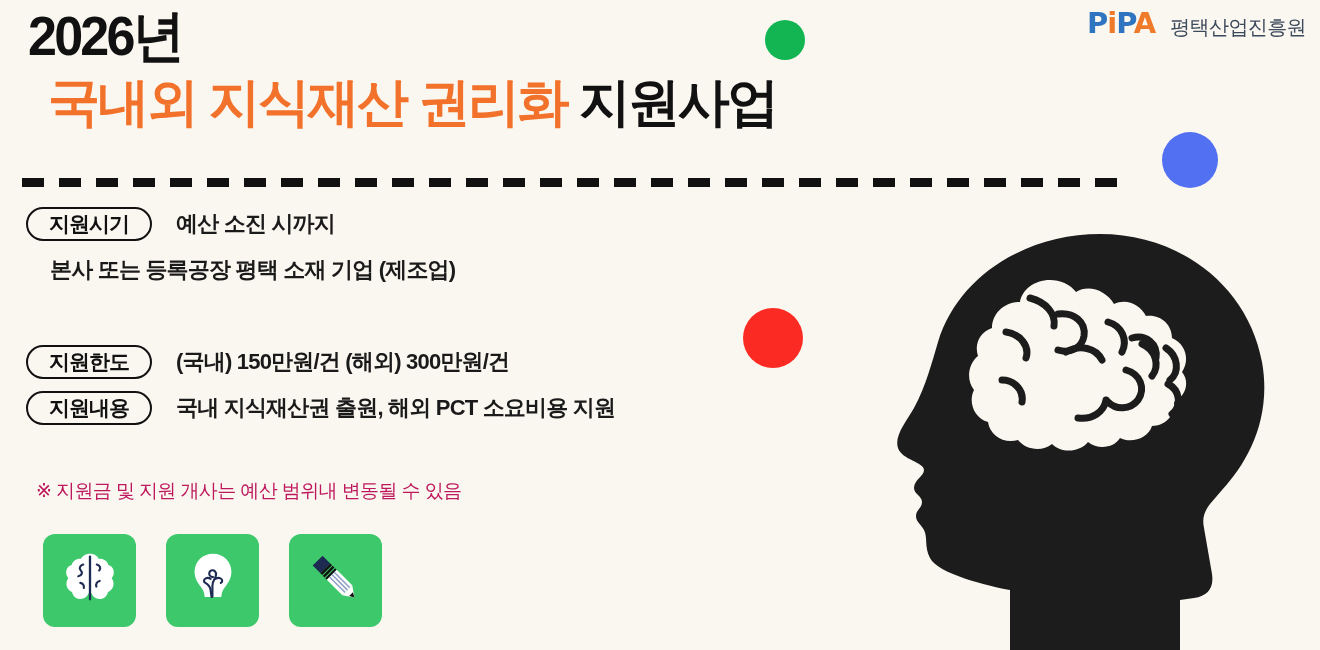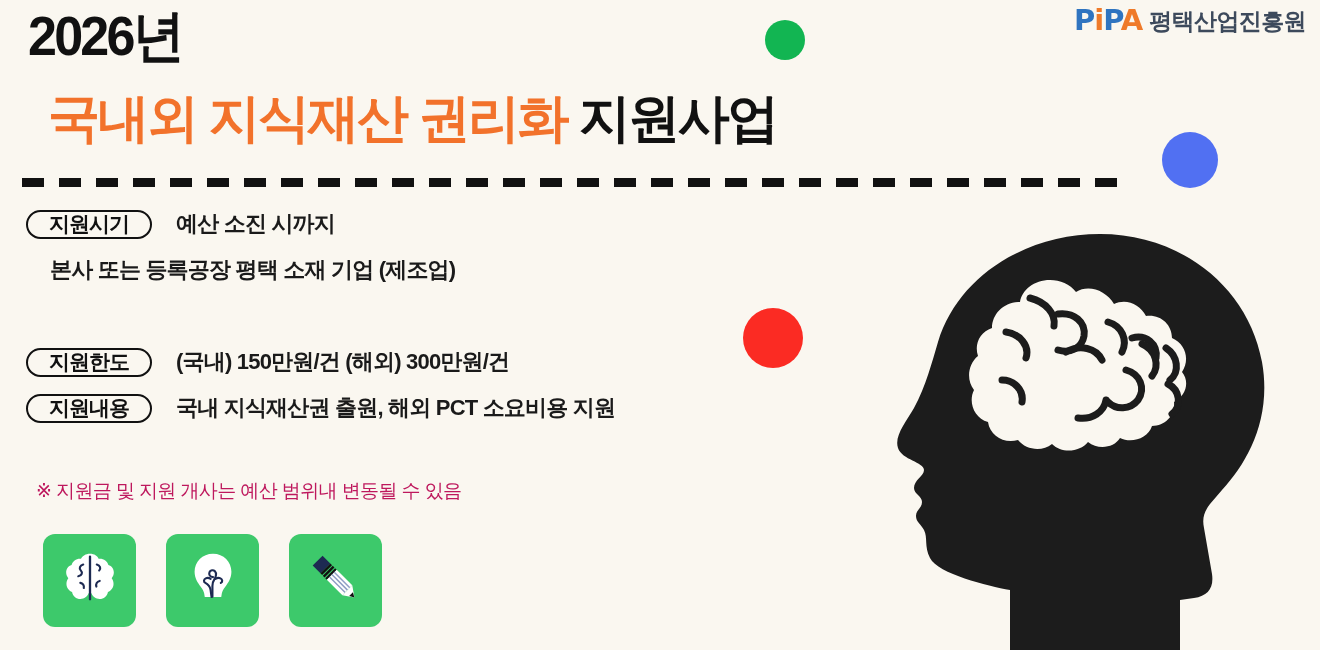--- a/index.html
+++ b/index.html
@@ -21,58 +21,59 @@
   #dot-green { left: 765px; top: 20px;  width: 40px;  height: 40px;  background: #12b552; }
   #dot-blue  { left: 1162px; top: 132px; width: 56px; height: 56px;  background: #5170f2; }
   #dot-red   { left: 743px; top: 308px; width: 60px;  height: 60px;  background: #fb2b23; }
 
   
   #logo {
     position: absolute;
     right: 14px;
     top: 6px;
     display: flex;
-    align-items: flex-start;
-    gap: 7px;
+    align-items: center;
+    gap: 15px;
   }
   #logo-mark {
     font-size: 29px;
     font-weight: bold;
     letter-spacing: -1px;
     line-height: 1;
     font-family: "DejaVu Sans", sans-serif;
   }
   #logo-mark .b { color: #2f74c0; }
   #logo-mark .o { color: #ef7a29; }
   #logo-text {
-    font-size: 23px;
-    font-weight: bold;
+    font-size: 20px;
+    font-weight: normal;
     color: #3d4a5c;
     letter-spacing: -0.6px;
     white-space: nowrap;
+    margin-top: 8px;
   }
 
   
   #title-year {
     position: absolute;
     left: 28px;
     top: 8px;
     font-size: 56px;
     font-weight: bold;
     color: #111111;
     letter-spacing: -3px;
     line-height: 1;
     white-space: nowrap;
     transform: scaleX(0.93);
     transform-origin: left top;
   }
   #title-main {
     position: absolute;
     left: 48px;
-    top: 92px;
+    top: 76px;
     font-size: 52px;
     font-weight: bold;
     line-height: 1;
     letter-spacing: -2.5px;
     white-space: nowrap;
   }
   #title-main .hl { color: #f2722b; }
   #title-main .pl { color: #111111; }
 
   
@@ -98,21 +99,21 @@
   }
   .info-row {
     display: flex;
     align-items: center;
     height: 38px;
     margin-bottom: 8px;
   }
   .info-label {
     flex: none;
     width: 126px;
-    height: 29px;
+    height: 34px;
     border: 2.3px solid #111111;
     border-radius: 17px;
     display: flex;
     align-items: center;
     justify-content: center;
     font-size: 21px;
     font-weight: bold;
     color: #111111;
     letter-spacing: -1px;
     background: transparent;

